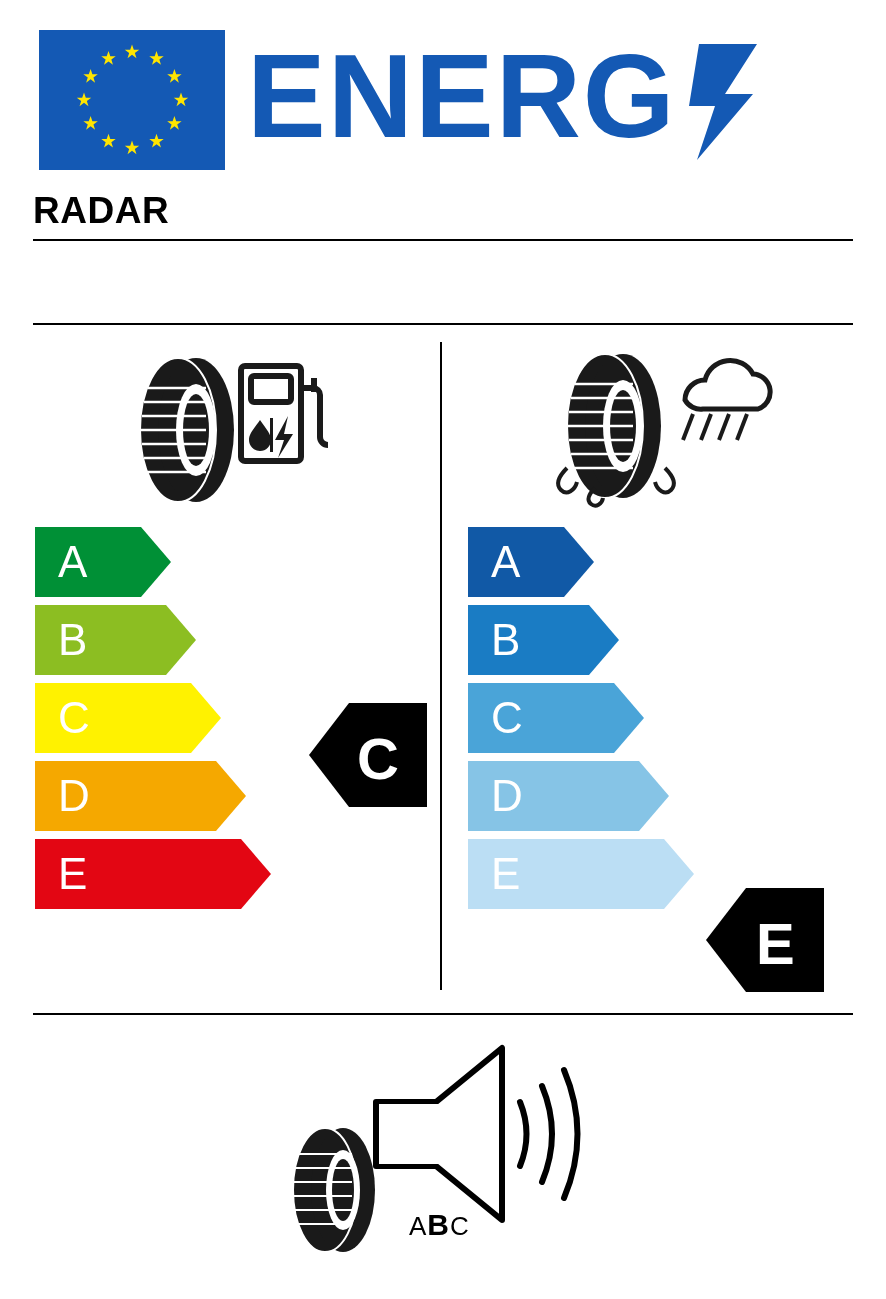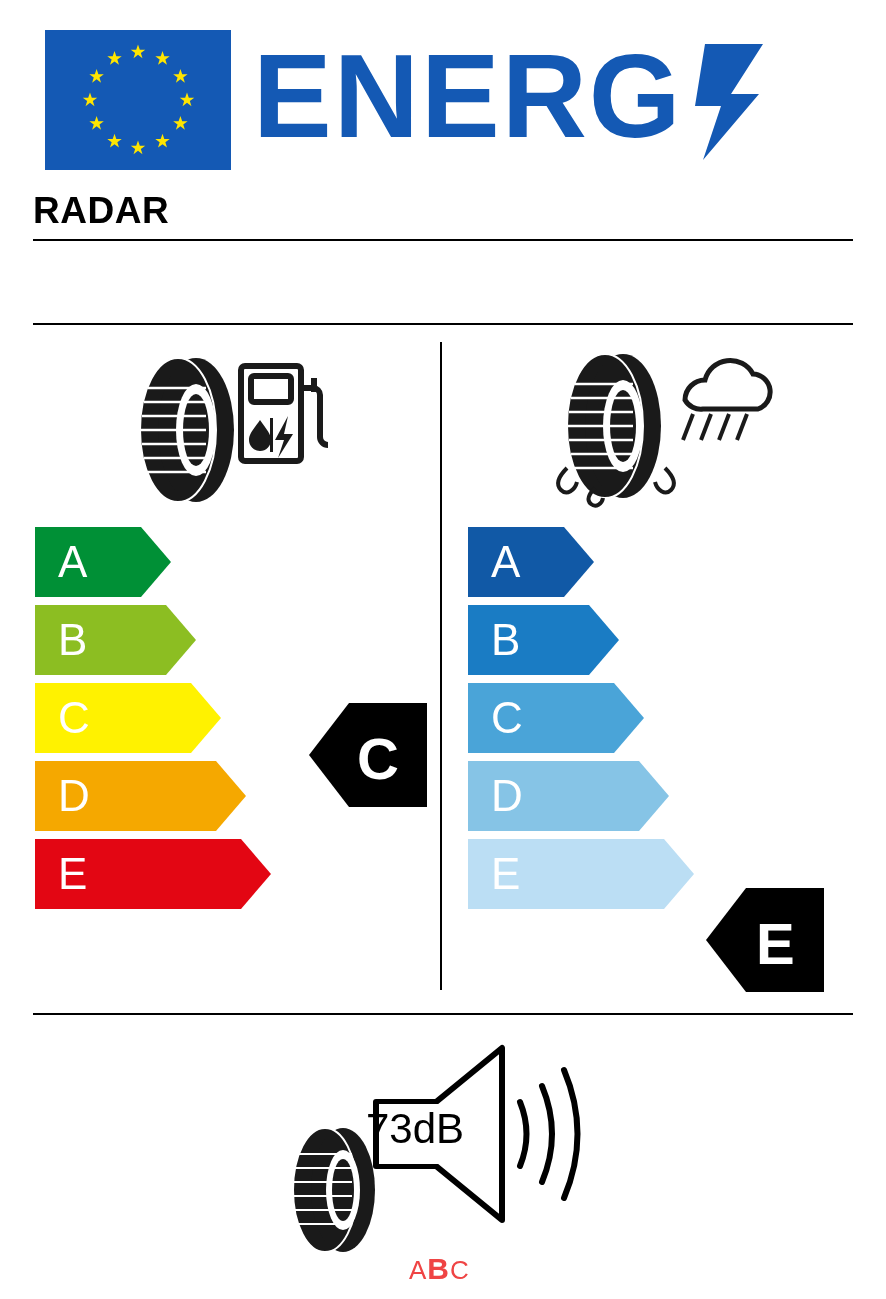--- a/index.html
+++ b/index.html
@@ -17,21 +17,21 @@
   .label-root {
     position: absolute;
     left: 0; top: 0;
     width: 886px;
     height: 1299px;
   }
 
   
   .header {
     position: absolute;
-    left: 45px;
+    left: 39px;
     top: 30px;
     width: 820px;
     height: 140px;
     padding-left: 16px;
   }
   .eu-flag {
     position: absolute;
     left: 0; top: 0;
     width: 186px;
     height: 140px;
@@ -168,23 +168,23 @@
     position: absolute;
     left: 366px;
     top: 1105px;
     font-size: 42px;
     color: #000;
     font-family: "Liberation Sans", sans-serif;
   }
   .noise-classes {
     position: absolute;
     left: 409px;
-    top: 1252px;
+    top: 1208px;
     font-size: 26px;
-    color: #ef4444;
+    color: #000000;
     letter-spacing: 1px;
   }
   .noise-classes .sel {
     font-weight: bold;
     font-size: 30px;
   }
 </style>
 </head>
 <body>
 
@@ -408,19 +408,18 @@
       <path d="M96 62 L156 62 L222 8 L222 180 L156 126 L96 126 Z" fill="#ffffff" stroke="#000000" stroke-width="6" stroke-linejoin="round"></path>
       <rect x="99" y="64" width="118" height="60" fill="#ffffff"></rect>
       <g fill="none" stroke="#000000" stroke-width="6" stroke-linecap="round">
         <path d="M240 62 q13 32 0 64"></path>
         <path d="M262 46 q20 48 0 96"></path>
         <path d="M284 30 q27 64 0 128"></path>
       </g>
     </g>
   </svg>
 
-  <div class="noise-db">73dB</div>
 
   <div class="noise-classes">
     <span>A</span><span class="sel">B</span><span>C</span>
   </div>
 
 </div>
 
 </body></html>

